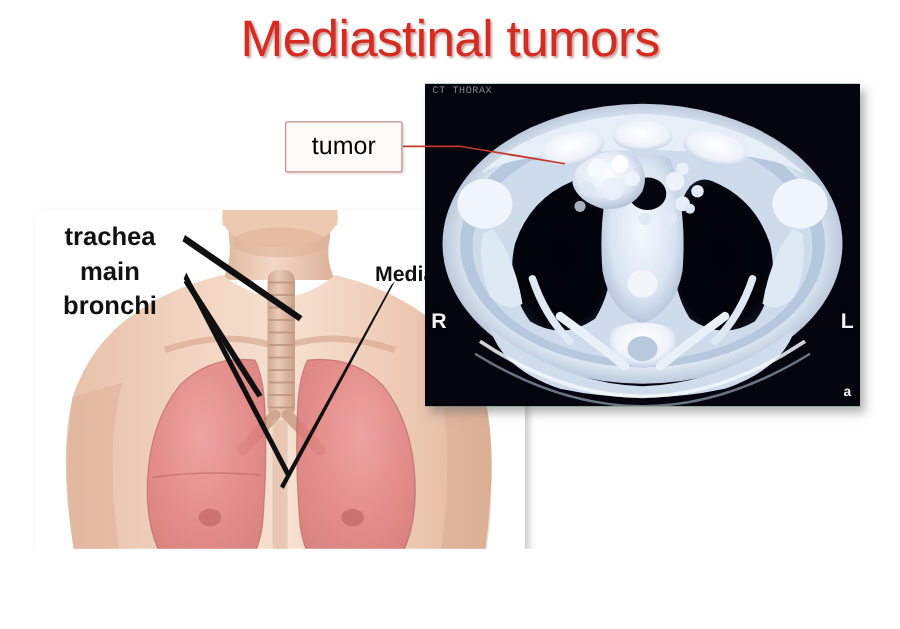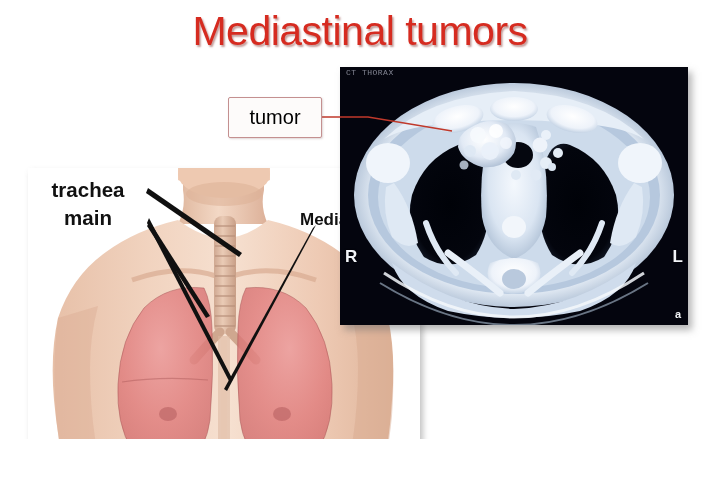--- a/index.html
+++ b/index.html
@@ -278,20 +278,21 @@
       <ellipse cx="254" cy="246" rx="9" ry="7" fill="#c06a6a" opacity="0.75"></ellipse>
 
       <path d="M150,292 Q196,304 242,292 L242,315 L150,315 Z" fill="#eccdb6" opacity="0.6"></path>
       <path d="M196,294 L196,315" stroke="#d9ae95" stroke-width="3" opacity="0.6"></path>
     </svg>
   </div>
 
   <div id="anatomy-labels">
     <div>trachea</div>
     <div>main</div>
+    <div>bronchi</div>
   </div>
 
   <svg id="pointer-lines" viewBox="0 0 720 503">
 
     <polygon points="146,193 148,188 242,253 239,257" fill="#101010"></polygon>
 
     <polygon points="147,223 149,218 233,380 229,381" fill="#101010"></polygon>
 
     <polygon points="147,226 150,222 210,316 206,318" fill="#101010"></polygon>
 

